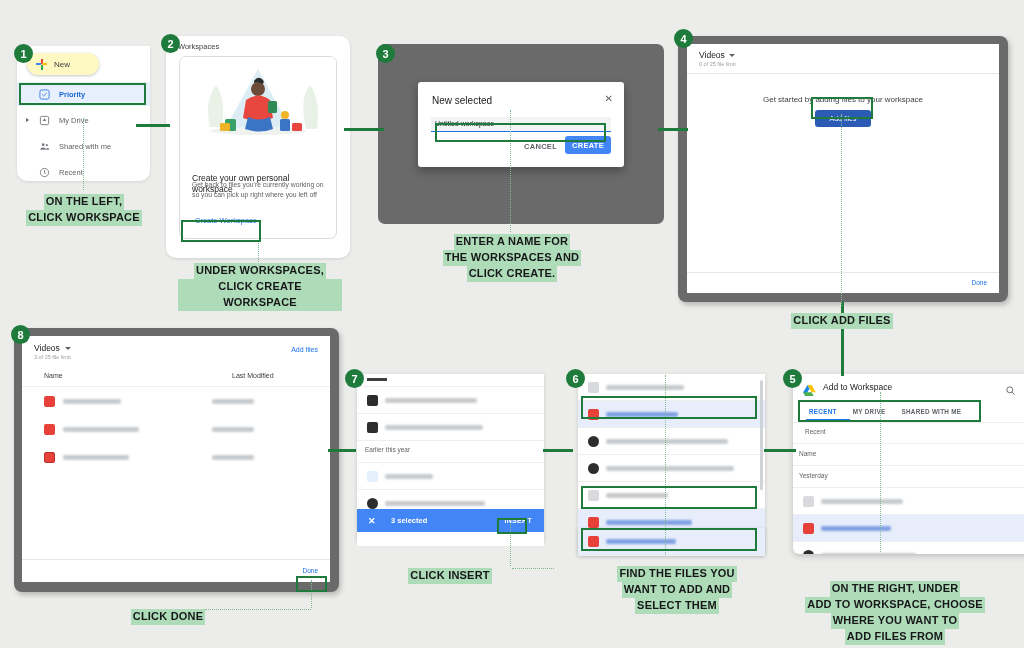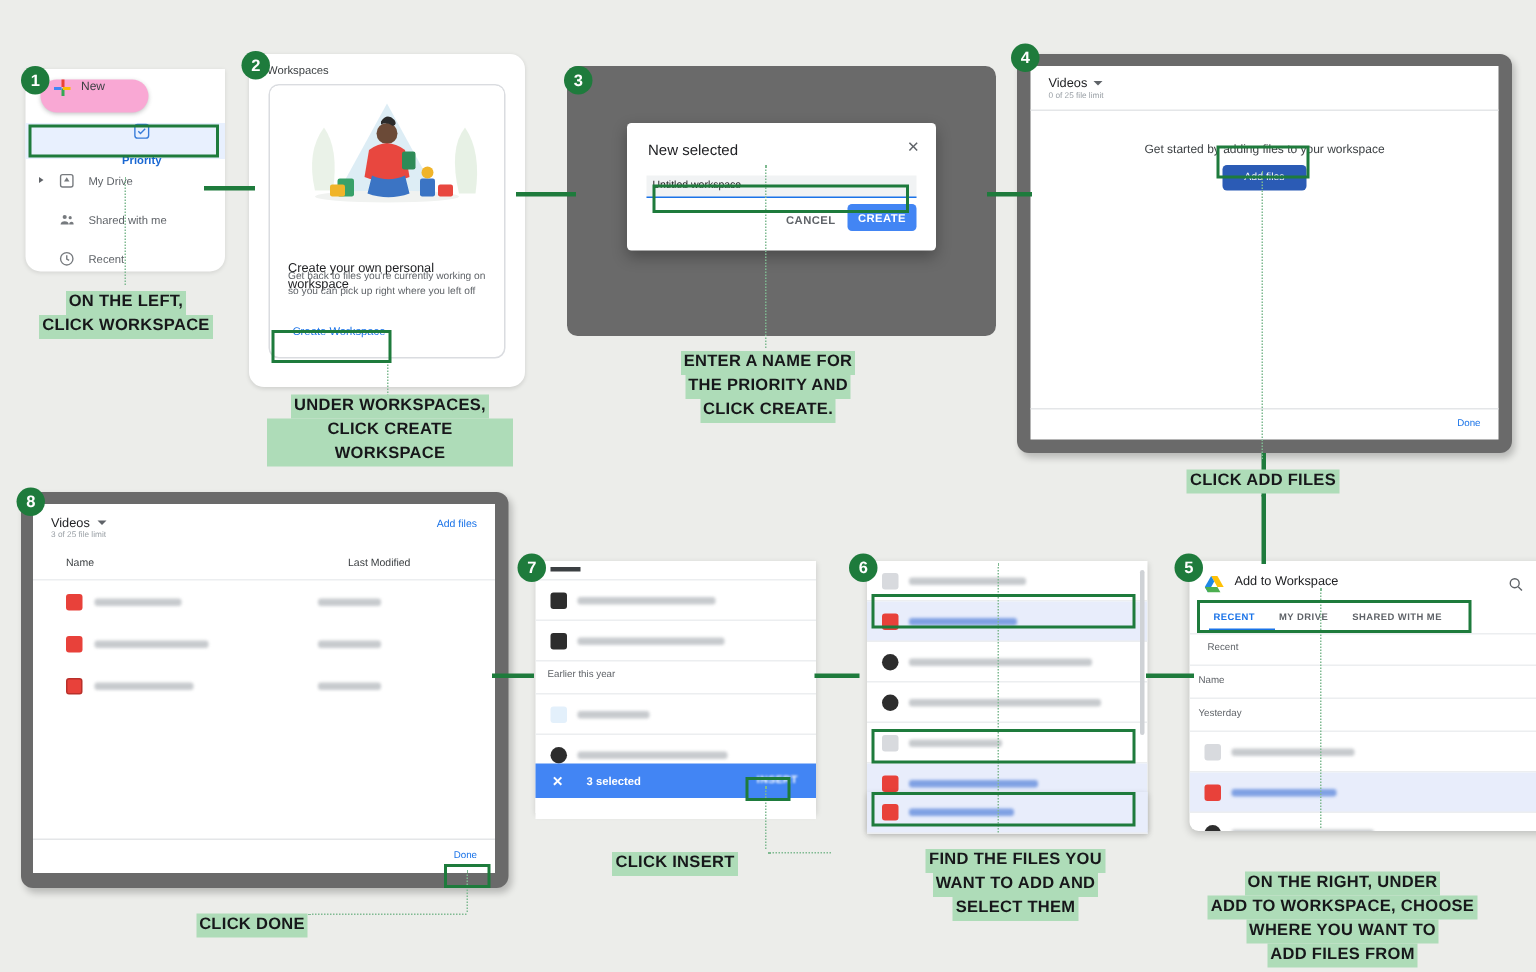--- a/index.html
+++ b/index.html
@@ -55,23 +55,23 @@
   }
 
   
   #p1 {
     left:17px; top:46px; width:133px; height:135px;
     background:#fff; border-radius:0 0 10px 10px;
     box-shadow:0 1px 3px rgba(0,0,0,.10);
   }
   .newbtn {
     position:absolute;left:10px;top:7px;width:72px;height:22px;
-    background:#f9a8d4;border-radius:11px;
+    background:#fef9c3;border-radius:11px;
     box-shadow:0 1px 3px rgba(60,64,67,.3);
-    display:flex;gap:7px;padding-left:9px;
+    display:flex;align-items:center;gap:7px;padding-left:9px;
   }
   .plus-g { position:relative;width:11px;height:11px;flex:none; }
   .plus-g i { position:absolute;display:block; }
   .plus-g .v1{left:4.5px;top:0;width:2.2px;height:5px;background:#ea4335;}
   .plus-g .v2{left:4.5px;top:6px;width:2.2px;height:5px;background:#34a853;}
   .plus-g .h1{top:4.5px;left:0;width:5px;height:2.2px;background:#4285f4;}
   .plus-g .h2{top:4.5px;left:6px;width:5px;height:2.2px;background:#fbbc05;}
   .newbtn span { font-size:8px; color:#3c4043; }
 
   .navrow {
@@ -208,21 +208,21 @@
     <div class="newbtn">
       <span class="plus-g">
           <i class="v1"></i>
           <i class="v2"></i>
           <i class="h1"></i>
           <i class="h2"></i>
         </span>
       <span>New</span>
     </div>
 
-    <div class="navrow active" style="top:36px;flex-direction:column;">
+    <div class="navrow active" style="top:36px;">
       <span class="navico">
         <svg width="11" height="11" viewBox="0 0 24 24">
             <rect x="2" y="2" width="20" height="20" rx="4" fill="none" stroke="#1967d2" stroke-width="2"></rect>
             <path d="M7 12l3.2 3.2L17 8.5" fill="none" stroke="#1967d2" stroke-width="2"></path>
           </svg>
       </span>
       <span>Priority</span>
     </div>
 
     <div class="navrow" style="top:62px;">
@@ -307,21 +307,21 @@
       <div class="dlg-x">✕</div>
       <div class="dlg-in">Untitled workspace</div>
       <div class="dlg-cancel">CANCEL</div>
       <div class="dlg-create">CREATE</div>
     </div>
   </div>
   <div class="abs hl" style="left:435px;top:123px;width:171px;height:19px;"></div>
 
   <div class="abs caption" style="left:437px;top:234px;width:150px;">
     <span>ENTER A NAME FOR</span><br>
-    <span>THE PRIORITY AND</span><br>
+    <span>THE WORKSPACES AND</span><br>
     <span>CLICK CREATE.</span>
   </div>
 
   <div class="abs badge" style="left:674px;top:29px;">4</div>
   <div class="abs shadowwin" id="p4">
     <div class="scr">
       <div class="vhead"></div>
       <div class="vtitle">Videos</div>
       <div class="vcaret" style="left:42px;"></div>
       <div class="vsub">0 of 25 file limit</div>

